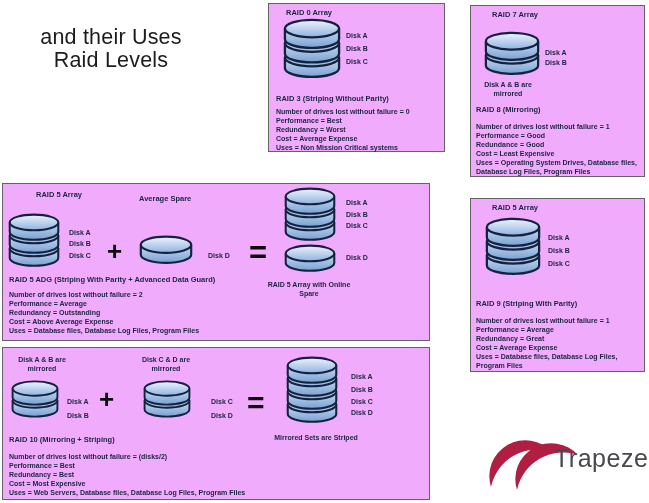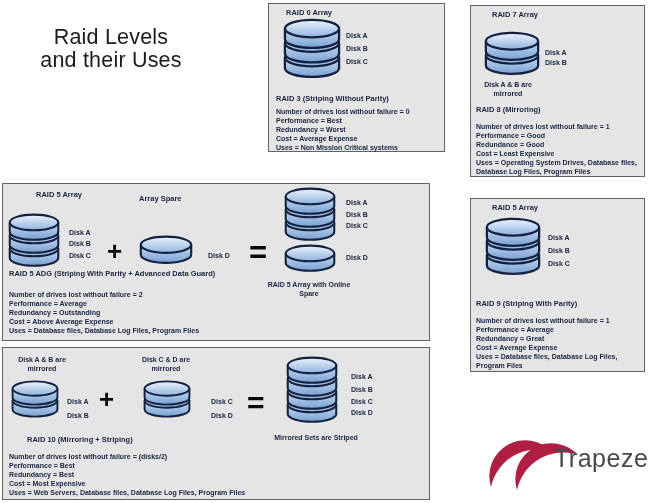--- a/index.html
+++ b/index.html
@@ -1,42 +1,42 @@
 <!DOCTYPE html>
 <html><head>
 <meta charset="utf-8">
 <style>
   html,body{margin:0;padding:0;background:#fff;}
   .canvas{
     position:relative;width:649px;height:503px;background:#ffffff;
     font-family:"Liberation Sans",sans-serif;color:#1b2440;overflow:hidden;
   }
   .abs{position:absolute;}
-  .panel{position:absolute;border:1px solid #636363;background:#e5e5e5;box-sizing:border-box;}
+  .panel{position:absolute;border:1px solid #636363;background:#f0abfc;box-sizing:border-box;}
   .title{
     position:absolute;left:16px;top:26px;width:190px;text-align:center;
     font-size:21.5px;line-height:22.5px;color:#1c1c1c;font-weight:400;letter-spacing:.2px;
   }
   .phead{position:absolute;font-size:7.5px;font-weight:700;white-space:nowrap;}
   .sub{position:absolute;font-size:7.5px;font-weight:700;white-space:nowrap;}
   .dlabel{position:absolute;font-size:7px;font-weight:700;white-space:nowrap;}
   .cap{position:absolute;font-size:7px;font-weight:700;text-align:center;line-height:9px;}
   .stats{position:absolute;font-size:7px;font-weight:700;line-height:9px;}
   .op{position:absolute;font-weight:700;color:#0a0a0a;line-height:1;}
   .stack{position:absolute;}
   .logo-text{position:absolute;font-size:25px;color:#46494e;letter-spacing:.5px;white-space:nowrap;}
 </style>
 </head>
 <body>
 
 <div class="canvas">
 
   <div class="title">
+    <div>and their Uses</div>
     <div>Raid Levels</div>
-    <div>and their Uses</div>
   </div>
 
   <div class="panel" style="left:268px;top:3px;width:177px;height:149px">
     <div class="phead" style="left:17px;top:4px">RAID 0 Array</div>
     <div class="stack" style="left:14px;top:13px;width:58px">
         <svg viewBox="0 0 60 65" width="100%" style="display:block;overflow:visible" xmlns="http://www.w3.org/2000/svg">
           <defs>
             <linearGradient id="e1" x1="0" y1="0" x2="0" y2="1">
               <stop offset="0" stop-color="#eef4fc"></stop>
               <stop offset="1" stop-color="#8fb2e0"></stop>
@@ -95,21 +95,21 @@
       <div>Number of drives lost without failure = 1</div>
       <div>Performance = Good</div>
       <div>Redundance = Good</div>
       <div>Cost = Least Expensive</div>
       <div>Uses = Operating System Drives, Database files, Database Log Files, Program Files</div>
     </div>
   </div>
 
   <div class="panel" style="left:2px;top:183px;width:428px;height:158px">
     <div class="phead" style="left:33px;top:6px">RAID 5 Array</div>
-    <div class="phead" style="left:136px;top:10px">Array Spare</div>
+    <div class="phead" style="left:136px;top:10px">Average Spare</div>
     <div class="stack" style="left:5px;top:28px;width:52px">
         <svg viewBox="0 0 60 65" width="100%" style="display:block;overflow:visible" xmlns="http://www.w3.org/2000/svg">
           <defs>
             <linearGradient id="e3" x1="0" y1="0" x2="0" y2="1">
               <stop offset="0" stop-color="#eef4fc"></stop>
               <stop offset="1" stop-color="#8fb2e0"></stop>
             </linearGradient>
             <linearGradient id="b3" x1="0" y1="0" x2="0" y2="1">
               <stop offset="0" stop-color="#c9dcf3"></stop>
               <stop offset="1" stop-color="#79a1d3"></stop>
@@ -179,21 +179,21 @@
           </defs>
           <path d="M2 12 v11 a28 9 0 0 0 56 0 v-11" fill="url(#b6)" stroke="#15223f" stroke-width="2.4" stroke-linejoin="round"></path>
           <ellipse cx="30" cy="12" rx="28" ry="9" fill="url(#e6)" stroke="#15223f" stroke-width="2.4"></ellipse>
         </svg>
       </div>
     <div class="dlabel" style="left:343px;top:15px">Disk A</div>
     <div class="dlabel" style="left:343px;top:27px">Disk B</div>
     <div class="dlabel" style="left:343px;top:38px">Disk C</div>
     <div class="dlabel" style="left:343px;top:70px">Disk D</div>
     <div class="cap" style="left:256px;top:96px;width:100px">RAID 5 Array with Online Spare</div>
-    <div class="sub" style="left:6px;top:85px">RAID 5 ADG (Striping With Parity + Advanced Data Guard)</div>
+    <div class="sub" style="left:6px;top:91px">RAID 5 ADG (Striping With Parity + Advanced Data Guard)</div>
     <div class="stats" style="left:6px;top:106px;width:300px">
       <div>Number of drives lost without failure = 2</div>
       <div>Performance = Average</div>
       <div>Redundancy = Outstanding</div>
       <div>Cost = Above Average Expense</div>
       <div>Uses = Database files, Database Log Files, Program Files</div>
     </div>
   </div>
 
   <div class="panel" style="left:470px;top:198px;width:175px;height:174px">
@@ -296,21 +296,21 @@
           <ellipse cx="30" cy="27" rx="28" ry="9" fill="url(#e10)" stroke="#15223f" stroke-width="2.4"></ellipse>
           <path d="M2 12 v11 a28 9 0 0 0 56 0 v-11" fill="url(#b10)" stroke="#15223f" stroke-width="2.4" stroke-linejoin="round"></path>
           <ellipse cx="30" cy="12" rx="28" ry="9" fill="url(#e10)" stroke="#15223f" stroke-width="2.4"></ellipse>
         </svg>
       </div>
     <div class="dlabel" style="left:348px;top:25px">Disk A</div>
     <div class="dlabel" style="left:348px;top:38px">Disk B</div>
     <div class="dlabel" style="left:348px;top:50px">Disk C</div>
     <div class="dlabel" style="left:348px;top:61px">Disk D</div>
     <div class="cap" style="left:263px;top:85px;width:100px">Mirrored Sets are Striped</div>
-    <div class="sub" style="left:24px;top:87px">RAID 10 (Mirroring + Striping)</div>
+    <div class="sub" style="left:6px;top:87px">RAID 10 (Mirroring + Striping)</div>
     <div class="stats" style="left:6px;top:104px;width:400px">
       <div>Number of drives lost without failure = (disks/2)</div>
       <div>Performance = Best</div>
       <div>Redundancy = Best</div>
       <div>Cost = Most Expensive</div>
       <div>Uses = Web Servers, Database files, Database Log Files, Program Files</div>
     </div>
   </div>
 
   <div class="abs" style="left:480px;top:434px;width:169px;height:66px">

